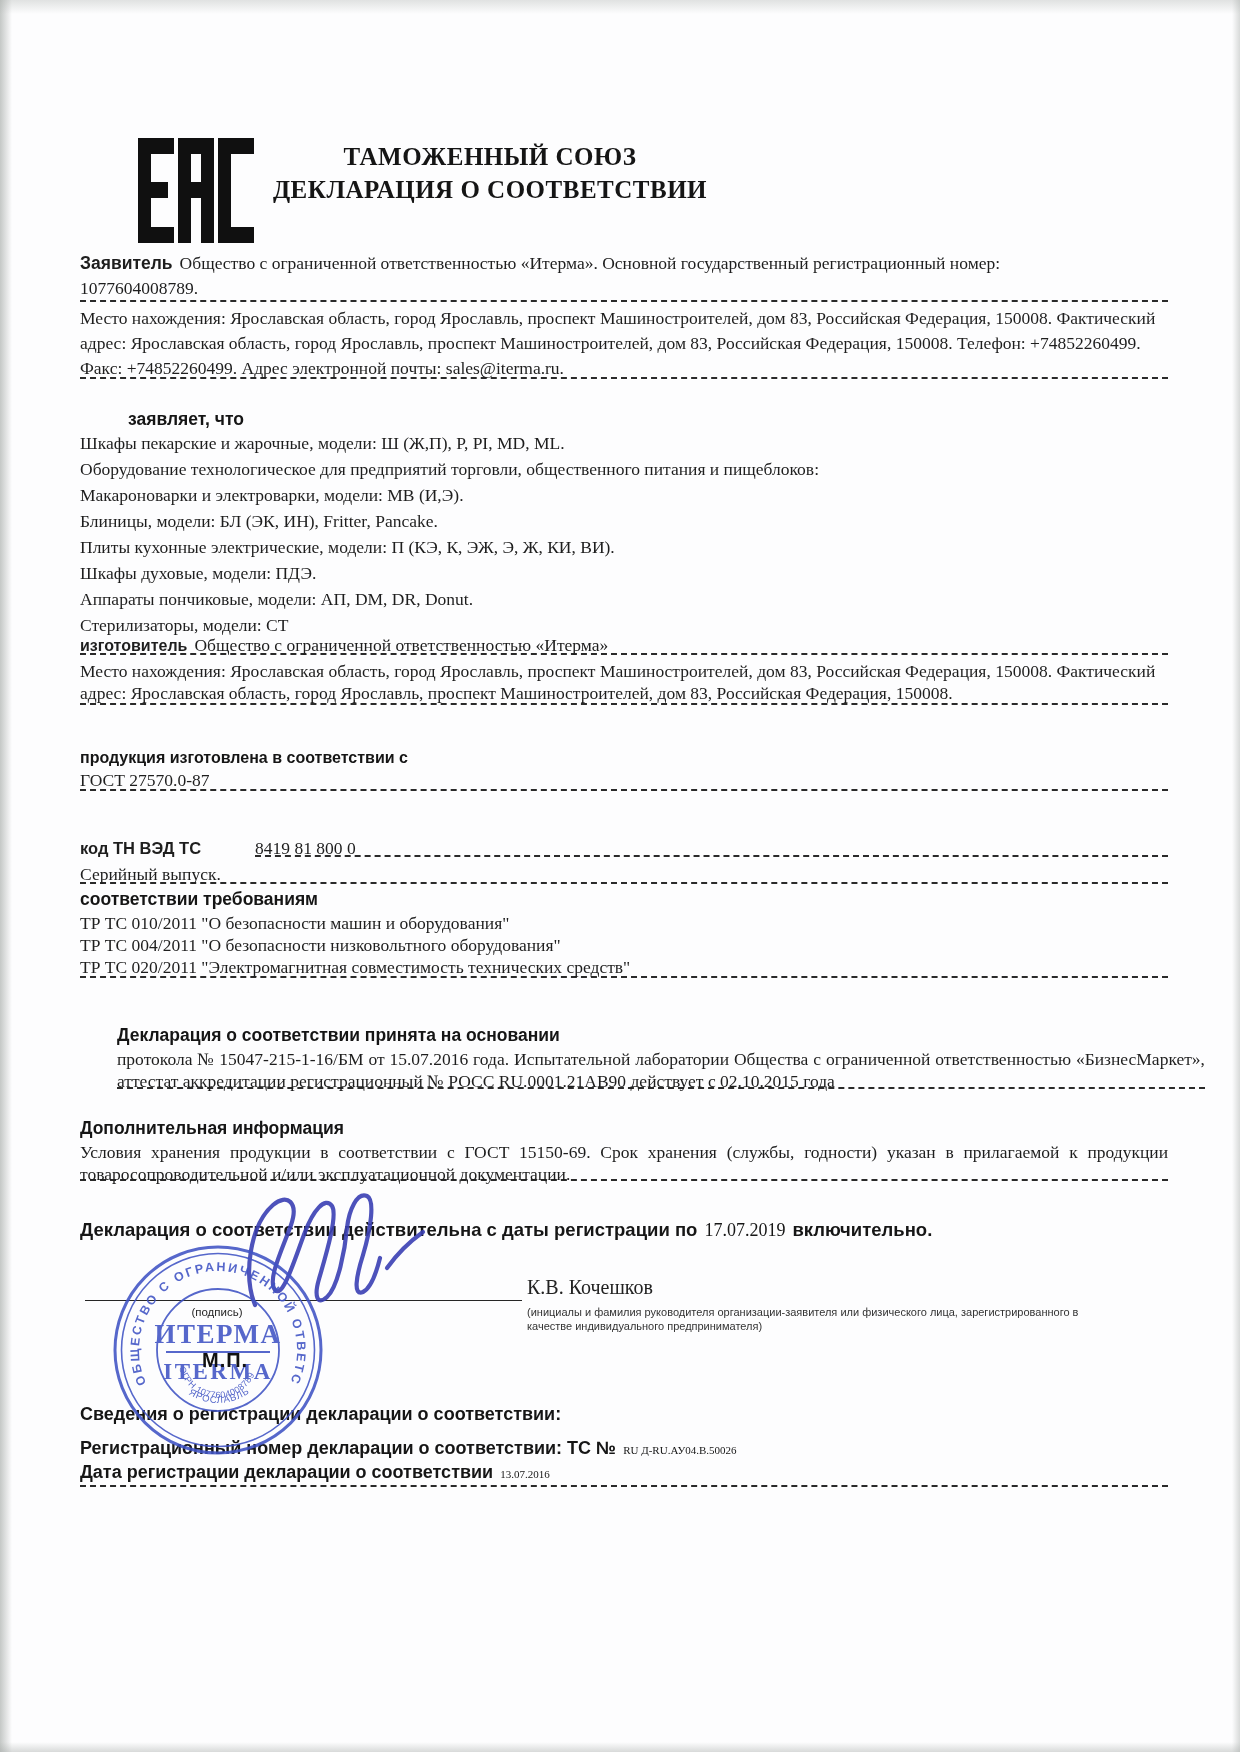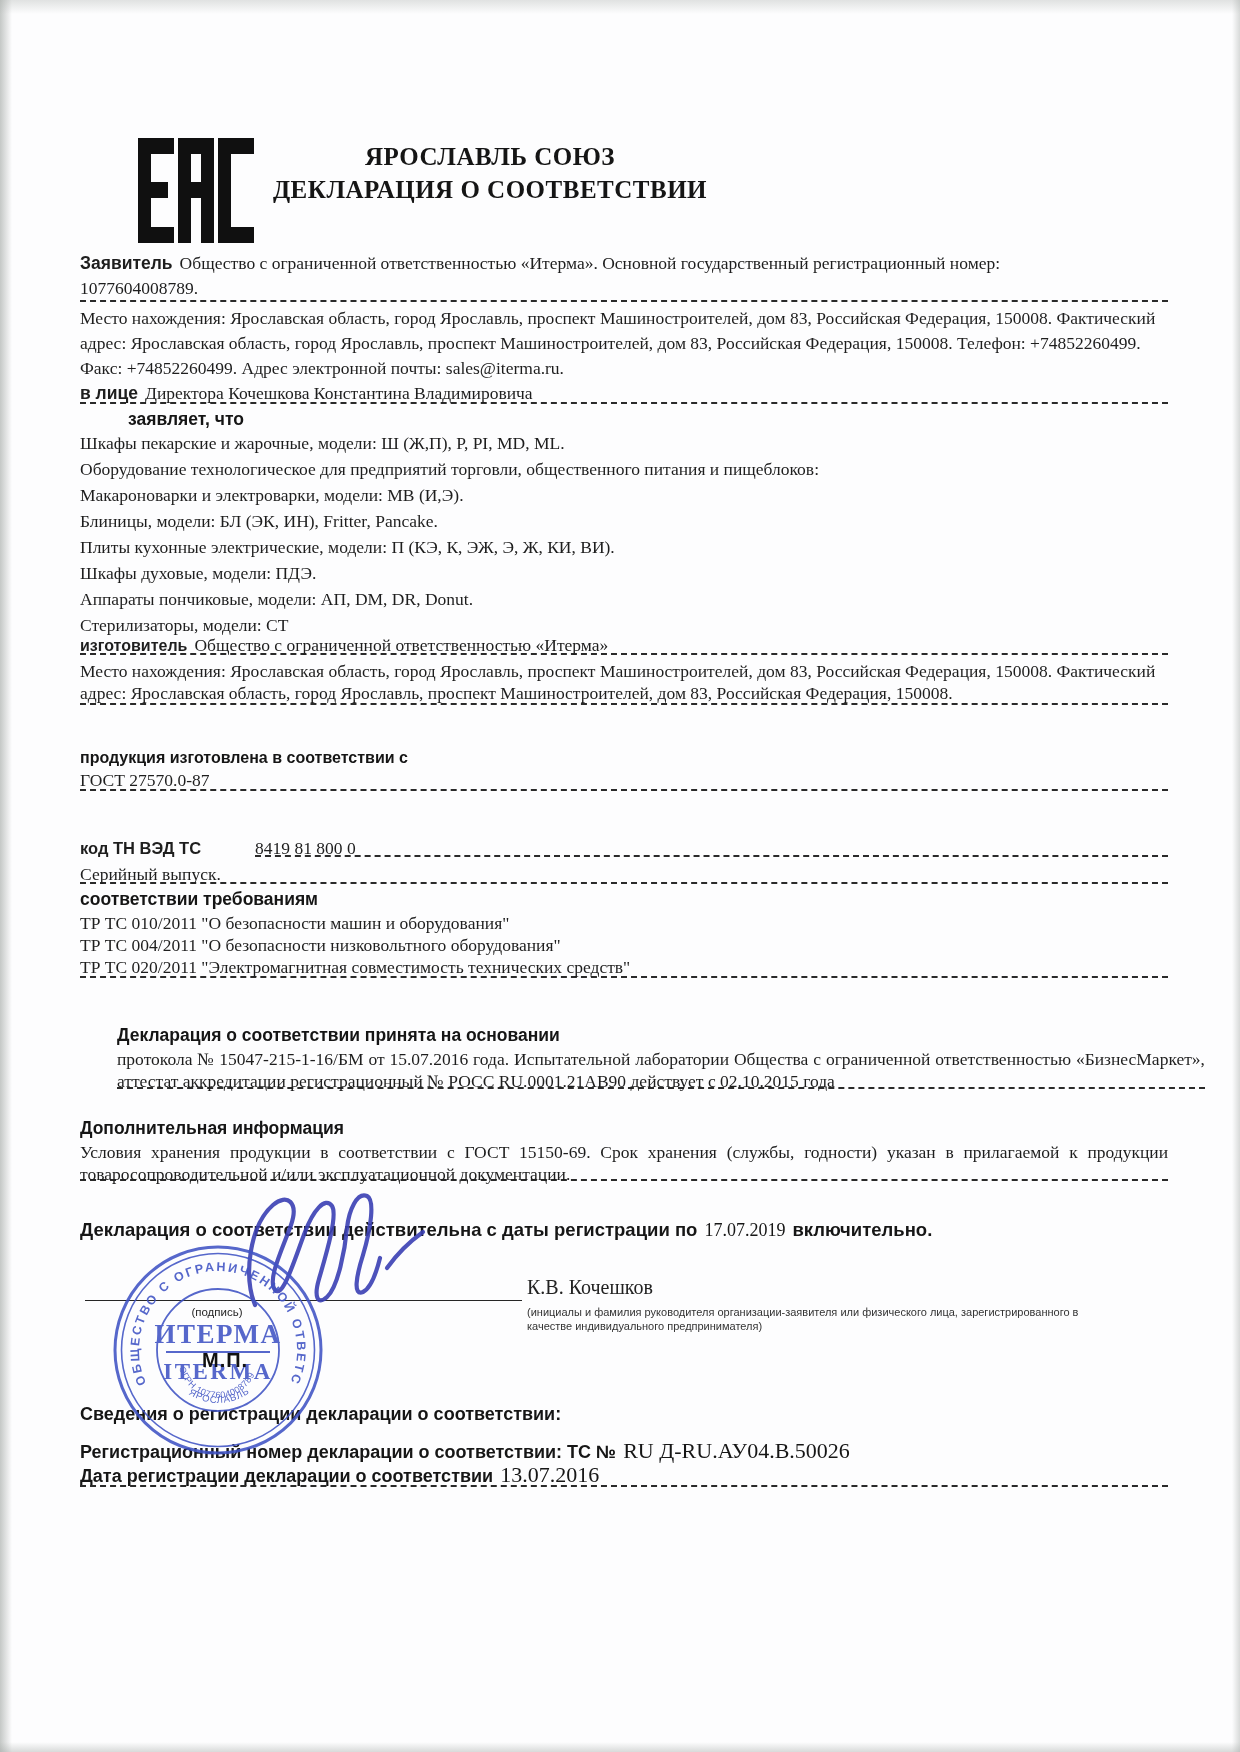--- a/index.html
+++ b/index.html
@@ -50,21 +50,21 @@
   .podpis{left:162px;top:1306px;width:110px;text-align:center;
     font-family:"Liberation Sans",sans-serif;font-size:11.5px;color:#262626;}
   .sig-name{left:527px;top:1276px;font-size:20px;font-family:"Liberation Serif",serif;color:#222;}
   .sig-note{left:527px;top:1306px;width:590px;font-family:"Liberation Sans",sans-serif;
     font-size:11px;line-height:13.5px;color:#333;}
   .mp{left:202px;top:1349px;font-family:"Liberation Sans",sans-serif;font-weight:bold;
     font-size:20px;color:#111;z-index:6;letter-spacing:1px;}
 
   .reg-head{left:80px;top:1402px;}
   .reg-line{font-family:"Liberation Sans",sans-serif;font-weight:bold;font-size:18px;color:#161616;}
-  .reg-line .val{font-family:"Liberation Serif",serif;font-weight:normal;font-size:22px;}
+  .reg-line .val{font-family:"Liberation Serif",serif;font-weight:normal;font-size:11px;}
 
   .stamp{left:111px;top:1243px;z-index:5;opacity:.88;}
   .signature{left:225px;top:1180px;z-index:5;}
   .eac{left:138px;top:138px;}
 </style>
 </head>
 <body>
 
 <div class="page">
   <div class="edge-right"></div>
@@ -85,37 +85,34 @@
           <rect x="40" y="44" width="36" height="16"></rect>
 
         <rect x="80" y="0" width="13" height="105"></rect>
           <rect x="80" y="0" width="36" height="16"></rect>
         <rect x="80" y="89" width="36" height="16"></rect>
       </g>
     </svg>
   </div>
 
   <div class="abs title">
-    <div>ЯРОСЛАВЛЬ СОЮЗ</div>
+    <div>ТАМОЖЕННЫЙ СОЮЗ</div>
     <div>ДЕКЛАРАЦИЯ О СООТВЕТСТВИИ</div>
   </div>
 
   <div class="abs content serif lh25" style="top:251px;">
     <div>
       <span class="lbl">Заявитель</span><span>Общество с ограниченной ответственностью «Итерма».  Основной государственный регистрационный номер:</span>
       <div>1077604008789.</div>
     </div>
     <div class="dash"></div>
   </div>
 
   <div class="abs content serif lh25" style="top:306px;">
     <div>Место нахождения: Ярославская область, город Ярославль, проспект Машиностроителей, дом 83, Российская Федерация, 150008. Фактический адрес: Ярославская область, город Ярославль, проспект Машиностроителей, дом 83, Российская Федерация, 150008. Телефон: +74852260499. Факс: +74852260499. Адрес электронной почты: sales@iterma.ru.</div>
-    <div>
-      <span class="lbl">в лице</span><span>Директора Кочешкова Константина Владимировича</span>
-    </div>
     <div class="dash tight"></div>
   </div>
 
   <div class="abs content sec-head" style="top:407px;margin-left:48px;">заявляет, что</div>
   <div class="abs content serif lh26" style="top:430px;">
     <div>Шкафы пекарские и жарочные, модели: Ш (Ж,П), Р, PI, MD, ML.</div>
     <div>Оборудование технологическое для предприятий торговли, общественного питания и пищеблоков:</div>
     <div>Макароноварки и электроварки, модели: МВ (И,Э).</div>
     <div>Блиницы, модели: БЛ (ЭК, ИН), Fritter, Pancake.</div>
     <div>Плиты кухонные электрические, модели: П (КЭ, К, ЭЖ, Э, Ж, КИ, ВИ).</div>

